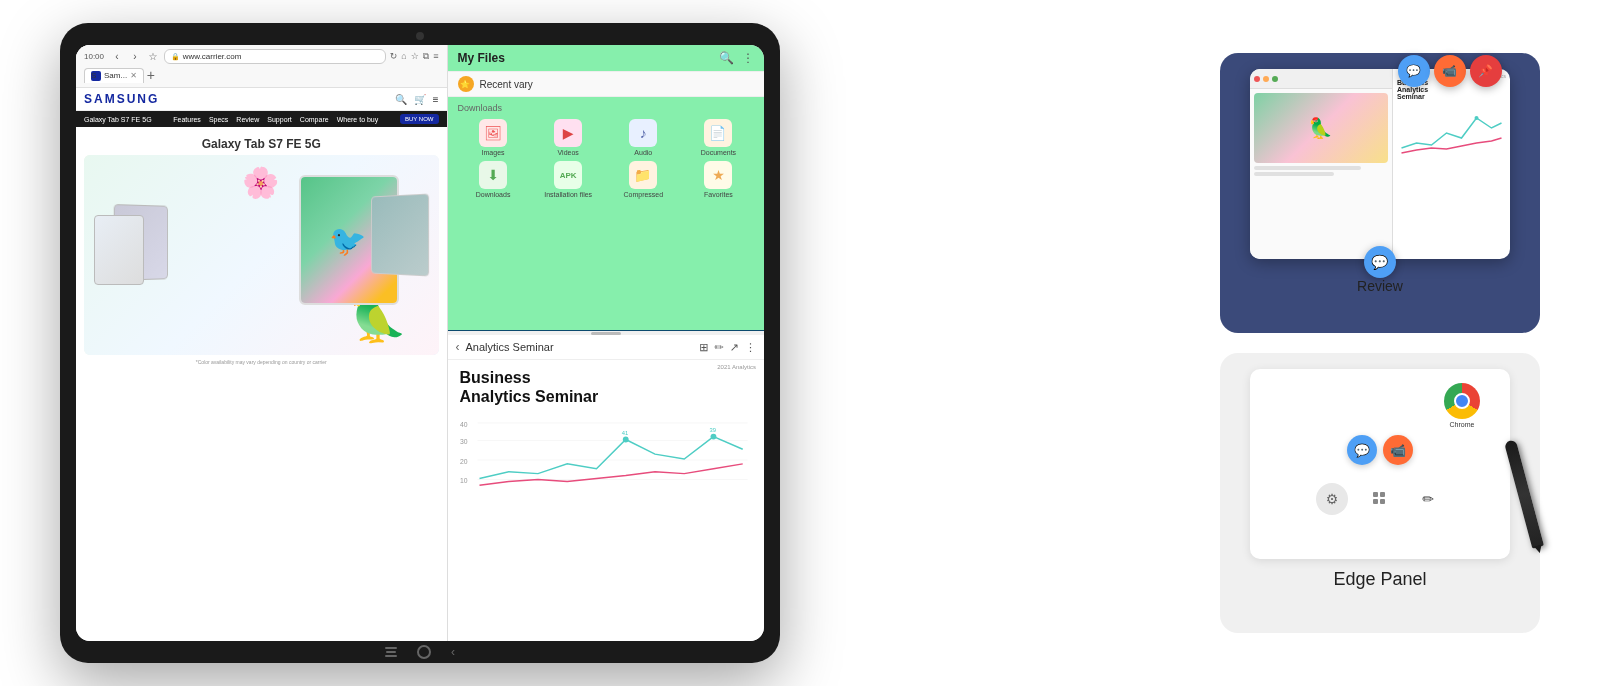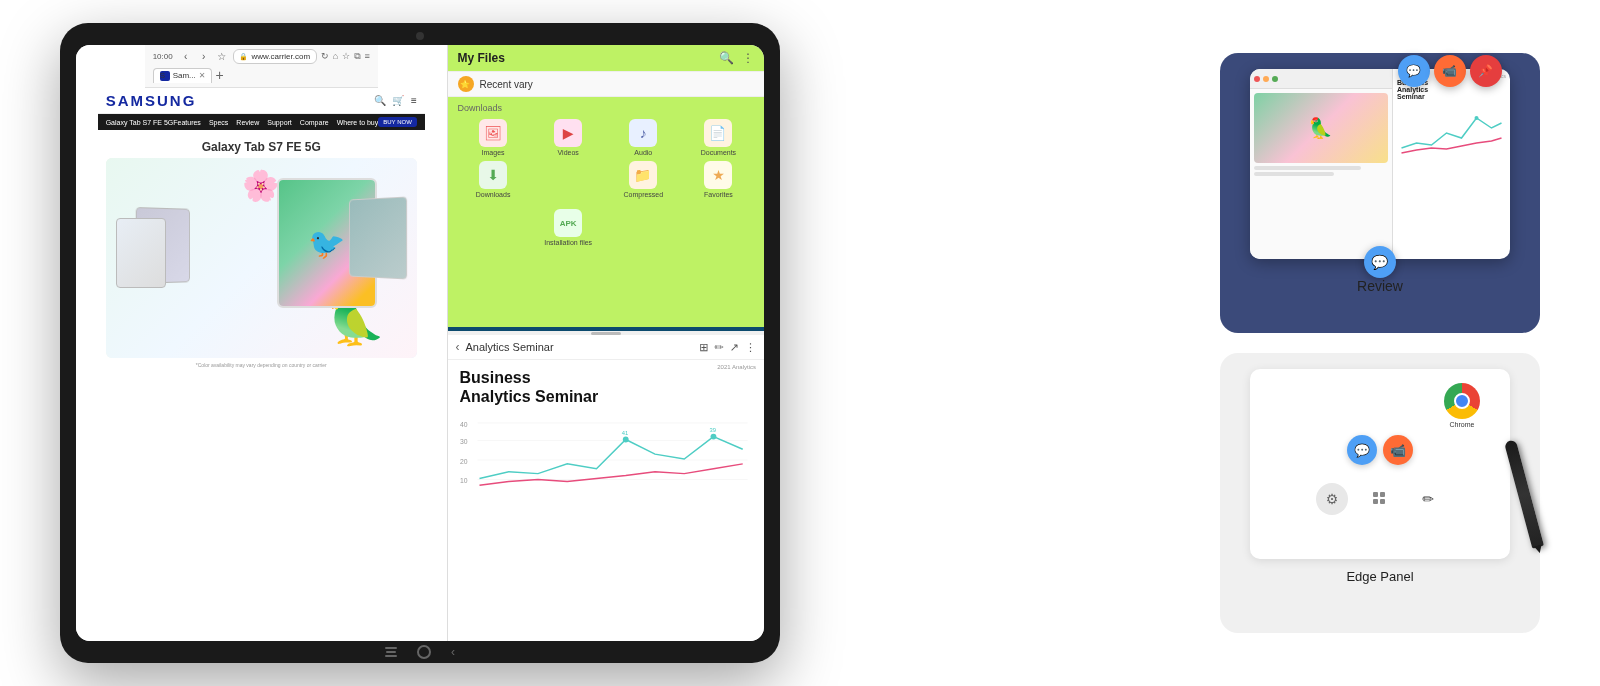--- a/index.html
+++ b/index.html
@@ -66,21 +66,20 @@
     }
 
     
     .pane-left {
       width: 54%;
       height: 100%;
       background: #fff;
       border-right: 1px solid #ddd;
       display: flex;
       flex-direction: column;
-      align-items: center;
     }
 
     .browser-topbar {
       background: #f8f8f8;
       border-bottom: 1px solid #e0e0e0;
       padding: 4px 8px;
       display: flex;
       flex-direction: column;
       gap: 3px;
     }
@@ -161,21 +160,21 @@
 
     .samsung-header {
       background: #fff;
       border-bottom: 1px solid #eee;
       padding: 4px 8px;
       display: flex;
       align-items: center;
       justify-content: space-between;
     }
     .samsung-logo {
-      font-size: 15px;
+      font-size: 12px;
       font-weight: 700;
       letter-spacing: 2px;
       color: #1428a0;
     }
     .samsung-icons {
       display: flex;
       gap: 6px;
       color: #333;
       font-size: 10px;
     }
@@ -291,22 +290,22 @@
     .pane-right {
       width: 46%;
       height: 100%;
       display: flex;
       flex-direction: column;
     }
 
     
     .files-pane {
       height: 48%;
-      background: #bef264;
-      border-bottom: 4px solid #0c4a6e;
+      background: #86efac;
+      border-bottom: 1px solid #0c4a6e;
     }
     .files-header {
       padding: 6px 10px;
       display: flex;
       align-items: center;
       justify-content: space-between;
       border-bottom: 1px solid #eee;
     }
     .files-title {
       font-size: 12px;
@@ -709,21 +708,21 @@
       bottom: -6px;
       left: 2px;
       width: 8px;
       height: 8px;
       background: #1a1a1a;
       border-radius: 0 0 4px 4px;
       clip-path: polygon(0 0, 100% 0, 50% 100%);
     }
 
     .panel-edge-label {
-      font-size: 13px;
+      font-size: 18px;
       font-weight: 500;
       color: #222;
     }
   </style>
 </head>
 <body>
 
 <div class="container">
 
   <div class="tablet-wrapper">
@@ -838,21 +837,21 @@
                 </div>
                 <div class="category-item">
                   <div class="category-icon cat-documents">📄</div>
                   <span class="category-label">Documents</span>
                 </div>
                 <div class="category-item">
                   <div class="category-icon cat-downloads">⬇</div>
                   <span class="category-label">Downloads</span>
                 </div>
                 <div class="category-item">
-                  <div class="category-icon cat-apk" style="font-size:8px;font-weight:700;margin-top:48px;">APK</div>
+                  <div class="category-icon cat-apk" style="font-size:8px;font-weight:700;">APK</div>
                   <span class="category-label">Installation files</span>
                 </div>
                 <div class="category-item">
                   <div class="category-icon cat-compressed">📁</div>
                   <span class="category-label">Compressed</span>
                 </div>
                 <div class="category-item">
                   <div class="category-icon cat-favorites">★</div>
                   <span class="category-label">Favorites</span>
                 </div>

